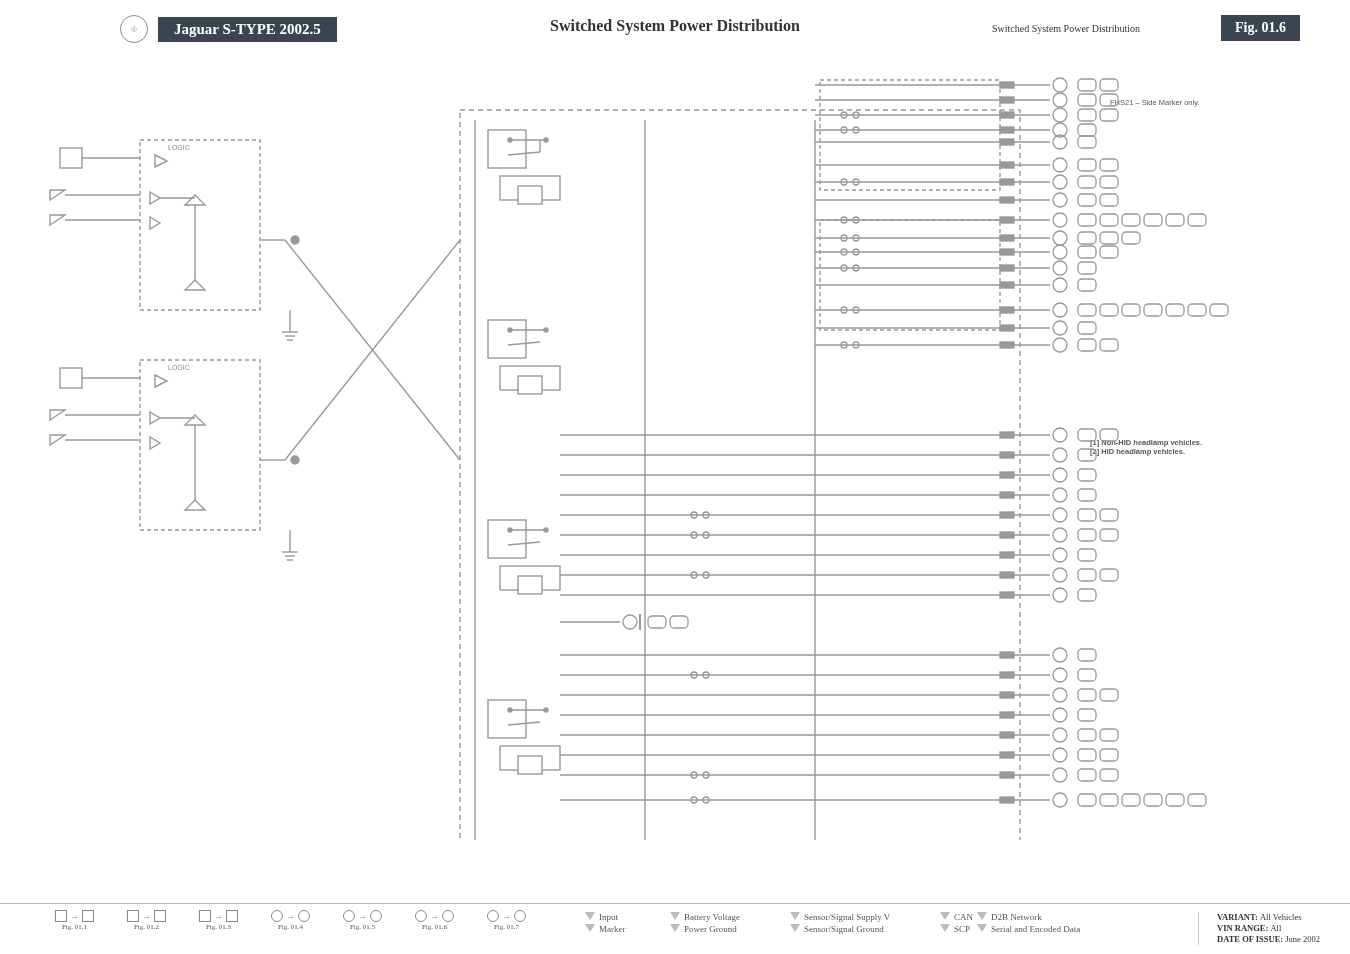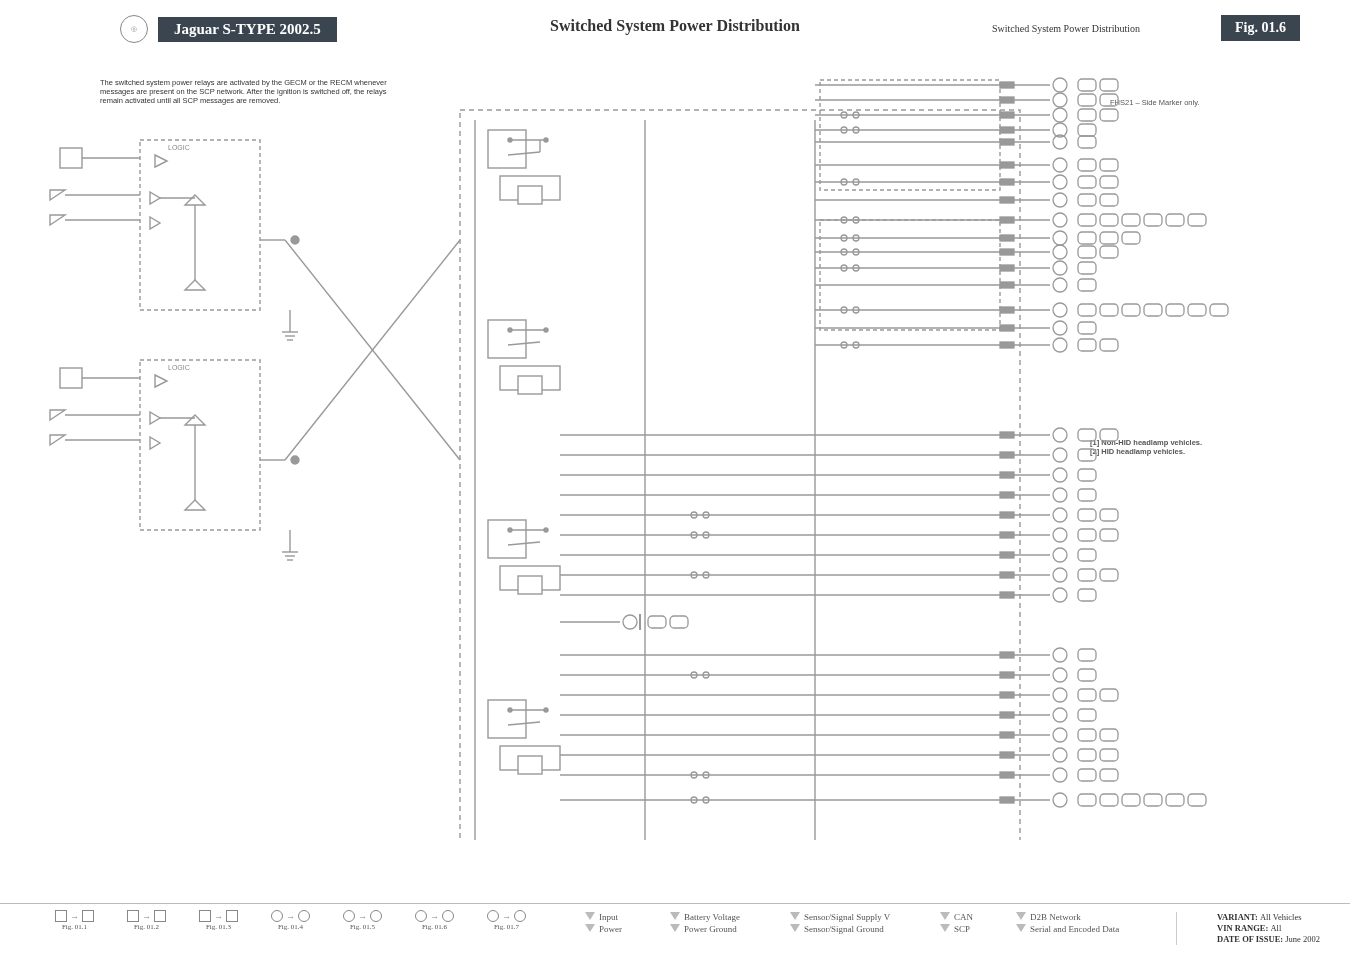--- a/index.html
+++ b/index.html
@@ -15,41 +15,40 @@
   .footer{position:absolute;left:0;bottom:10px;width:100%;height:40px;border-top:1px solid #bbb;}
   .footer-inner{position:relative;width:100%;height:100%;}
   .fig-thumb{position:absolute;top:6px;display:flex;flex-direction:column;align-items:center;font-size:7px;color:#555;font-family:"Times New Roman",serif;}
   .fig-thumb .icon{display:flex;align-items:center;gap:3px;margin-bottom:1px;}
   .fig-thumb .sq{width:10px;height:10px;border:1px solid #888;}
   .fig-thumb .ci{width:10px;height:10px;border:1px solid #888;border-radius:50%;}
   .fig-thumb .ar{font-size:9px;color:#888;}
   .legend-block{position:absolute;top:8px;font-family:"Times New Roman",serif;font-size:9px;color:#555;}
   .legend-block .row{display:flex;align-items:flex-start;gap:4px;height:12px;}
   .tri{width:0;height:0;border-left:5px solid transparent;border-right:5px solid transparent;border-top:8px solid #bbb;display:inline-block;}
-  .meta-block{position:absolute;right:30px;top:8px;font-family:"Times New Roman",serif;font-size:8.5px;color:#333;border-left:1px solid #ccc;padding-left:40px;}
+  .meta-block{position:absolute;right:30px;top:8px;font-family:"Times New Roman",serif;font-size:8.5px;color:#333;border-left:1px solid #ccc;padding-left:18px;}
   .meta-block .row{line-height:1.3;}
   .meta-block strong{font-weight:bold;}
   .note{position:absolute;font-size:7.5px;color:#555;}
   svg{width:100%;height:100%;}
   svg text{font-family:Arial,sans-serif;fill:#888;}
 </style>
 </head>
 <body>
 
 <div class="page">
 
   <div class="header">
     <div class="logo">◎</div>
     <div class="title-left">Jaguar S-TYPE 2002.5</div>
     <div class="title-center">Switched System Power Distribution</div>
     <div class="title-right-text">Switched System Power Distribution</div>
     <div class="fig-badge">Fig. 01.6</div>
   </div>
 
-  <div class="intro">The switched system power relays are activated by the GECM or the RECM whenever messages are present on the SCP network. After the ignition is switched off, the relays remain activated until all SCP messages are removed.</div>
 
   <div class="note" style="left:1110px;top:98px;">FHS21 – Side Marker only.</div>
   <div class="note" style="left:1090px;top:438px;white-space:pre-line;font-weight:bold;">[1] Non-HID headlamp vehicles.
 [2] HID headlamp vehicles.</div>
 
   <div class="svg-area">
     <svg viewBox="0 0 1350 780">
       <g stroke="#999" stroke-width="1.4" fill="none">
 
         <rect x="460" y="50" width="560" height="740" stroke-dasharray="5,4"></rect>
@@ -418,21 +417,21 @@
           </div>
         </div>
 
       <div class="legend-block" style="left:585px;">
         <div class="row">
             <span class="tri"></span>
             <span>Input</span>
           </div>
         <div class="row">
             <span class="tri"></span>
-            <span>Power</span>
+            <span>Marker</span>
           </div>
       </div>
       <div class="legend-block" style="left:670px;">
         <div class="row">
             <span class="tri"></span>
             <span>Battery Voltage</span>
           </div>
         <div class="row">
             <span class="tri"></span>
             <span>Power Ground</span>
@@ -451,21 +450,21 @@
       <div class="legend-block" style="left:940px;">
         <div class="row">
             <span class="tri"></span>
             <span>CAN</span>
           </div>
         <div class="row">
             <span class="tri"></span>
             <span>SCP</span>
           </div>
       </div>
-      <div class="legend-block" style="left:1016px;">
+      <div class="legend-block" style="left:977px;">
         <div class="row">
             <span class="tri"></span>
             <span>D2B Network</span>
           </div>
         <div class="row">
             <span class="tri"></span>
             <span>Serial and Encoded Data</span>
           </div>
       </div>
 

